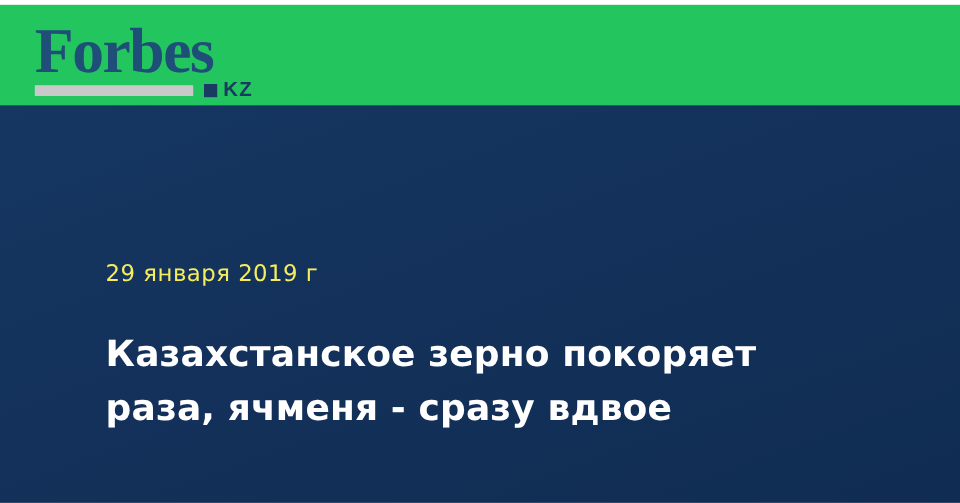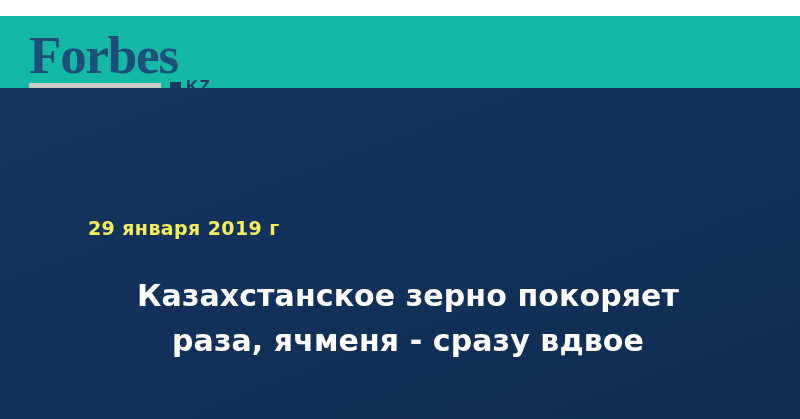--- a/index.html
+++ b/index.html
@@ -20,24 +20,24 @@
     position: relative;
     width: 800px;
     height: 419px;
     overflow: hidden;
   }
 
   
   .header {
     position: absolute;
     left: 0;
-    top: 16px;
+    top: 4px;
     width: 800px;
     height: 88px;
-    background: #14b8a6;
+    background: #22c55e;
     box-sizing: border-box;
   }
 
   .logo {
     position: absolute;
     left: 29px;
     top: 14px;
     width: 200px;
     height: 64px;
   }
@@ -102,21 +102,21 @@
     height: 331px;
     background: #13315a;
     background-image: linear-gradient(160deg, #153762 0%, #13315a 45%, #102c52 100%);
   }
 
   .hero-date {
     position: absolute;
     left: 88px;
     top: 128px;
     font-family: "DejaVu Sans", "Liberation Sans", sans-serif;
-    font-weight: 700;
+    font-weight: 400;
     font-size: 19px;
     letter-spacing: 0.4px;
     line-height: 24px;
     color: #f6ed5e;
     white-space: nowrap;
   }
 
   .hero-title {
     position: absolute;
     left: 88px;
@@ -128,21 +128,20 @@
     font-weight: 700;
     font-size: 30px;
     line-height: 45px;
     letter-spacing: 0.1px;
     color: #ffffff;
   }
 
   .hero-title .tline {
     display: block;
     white-space: nowrap;
-    text-align: center;
   }
 </style>
 </head>
 <body>
 
 <div class="card">
 
   <div class="header">
     <div class="logo">
       <div class="logo-word">Forbes</div>

